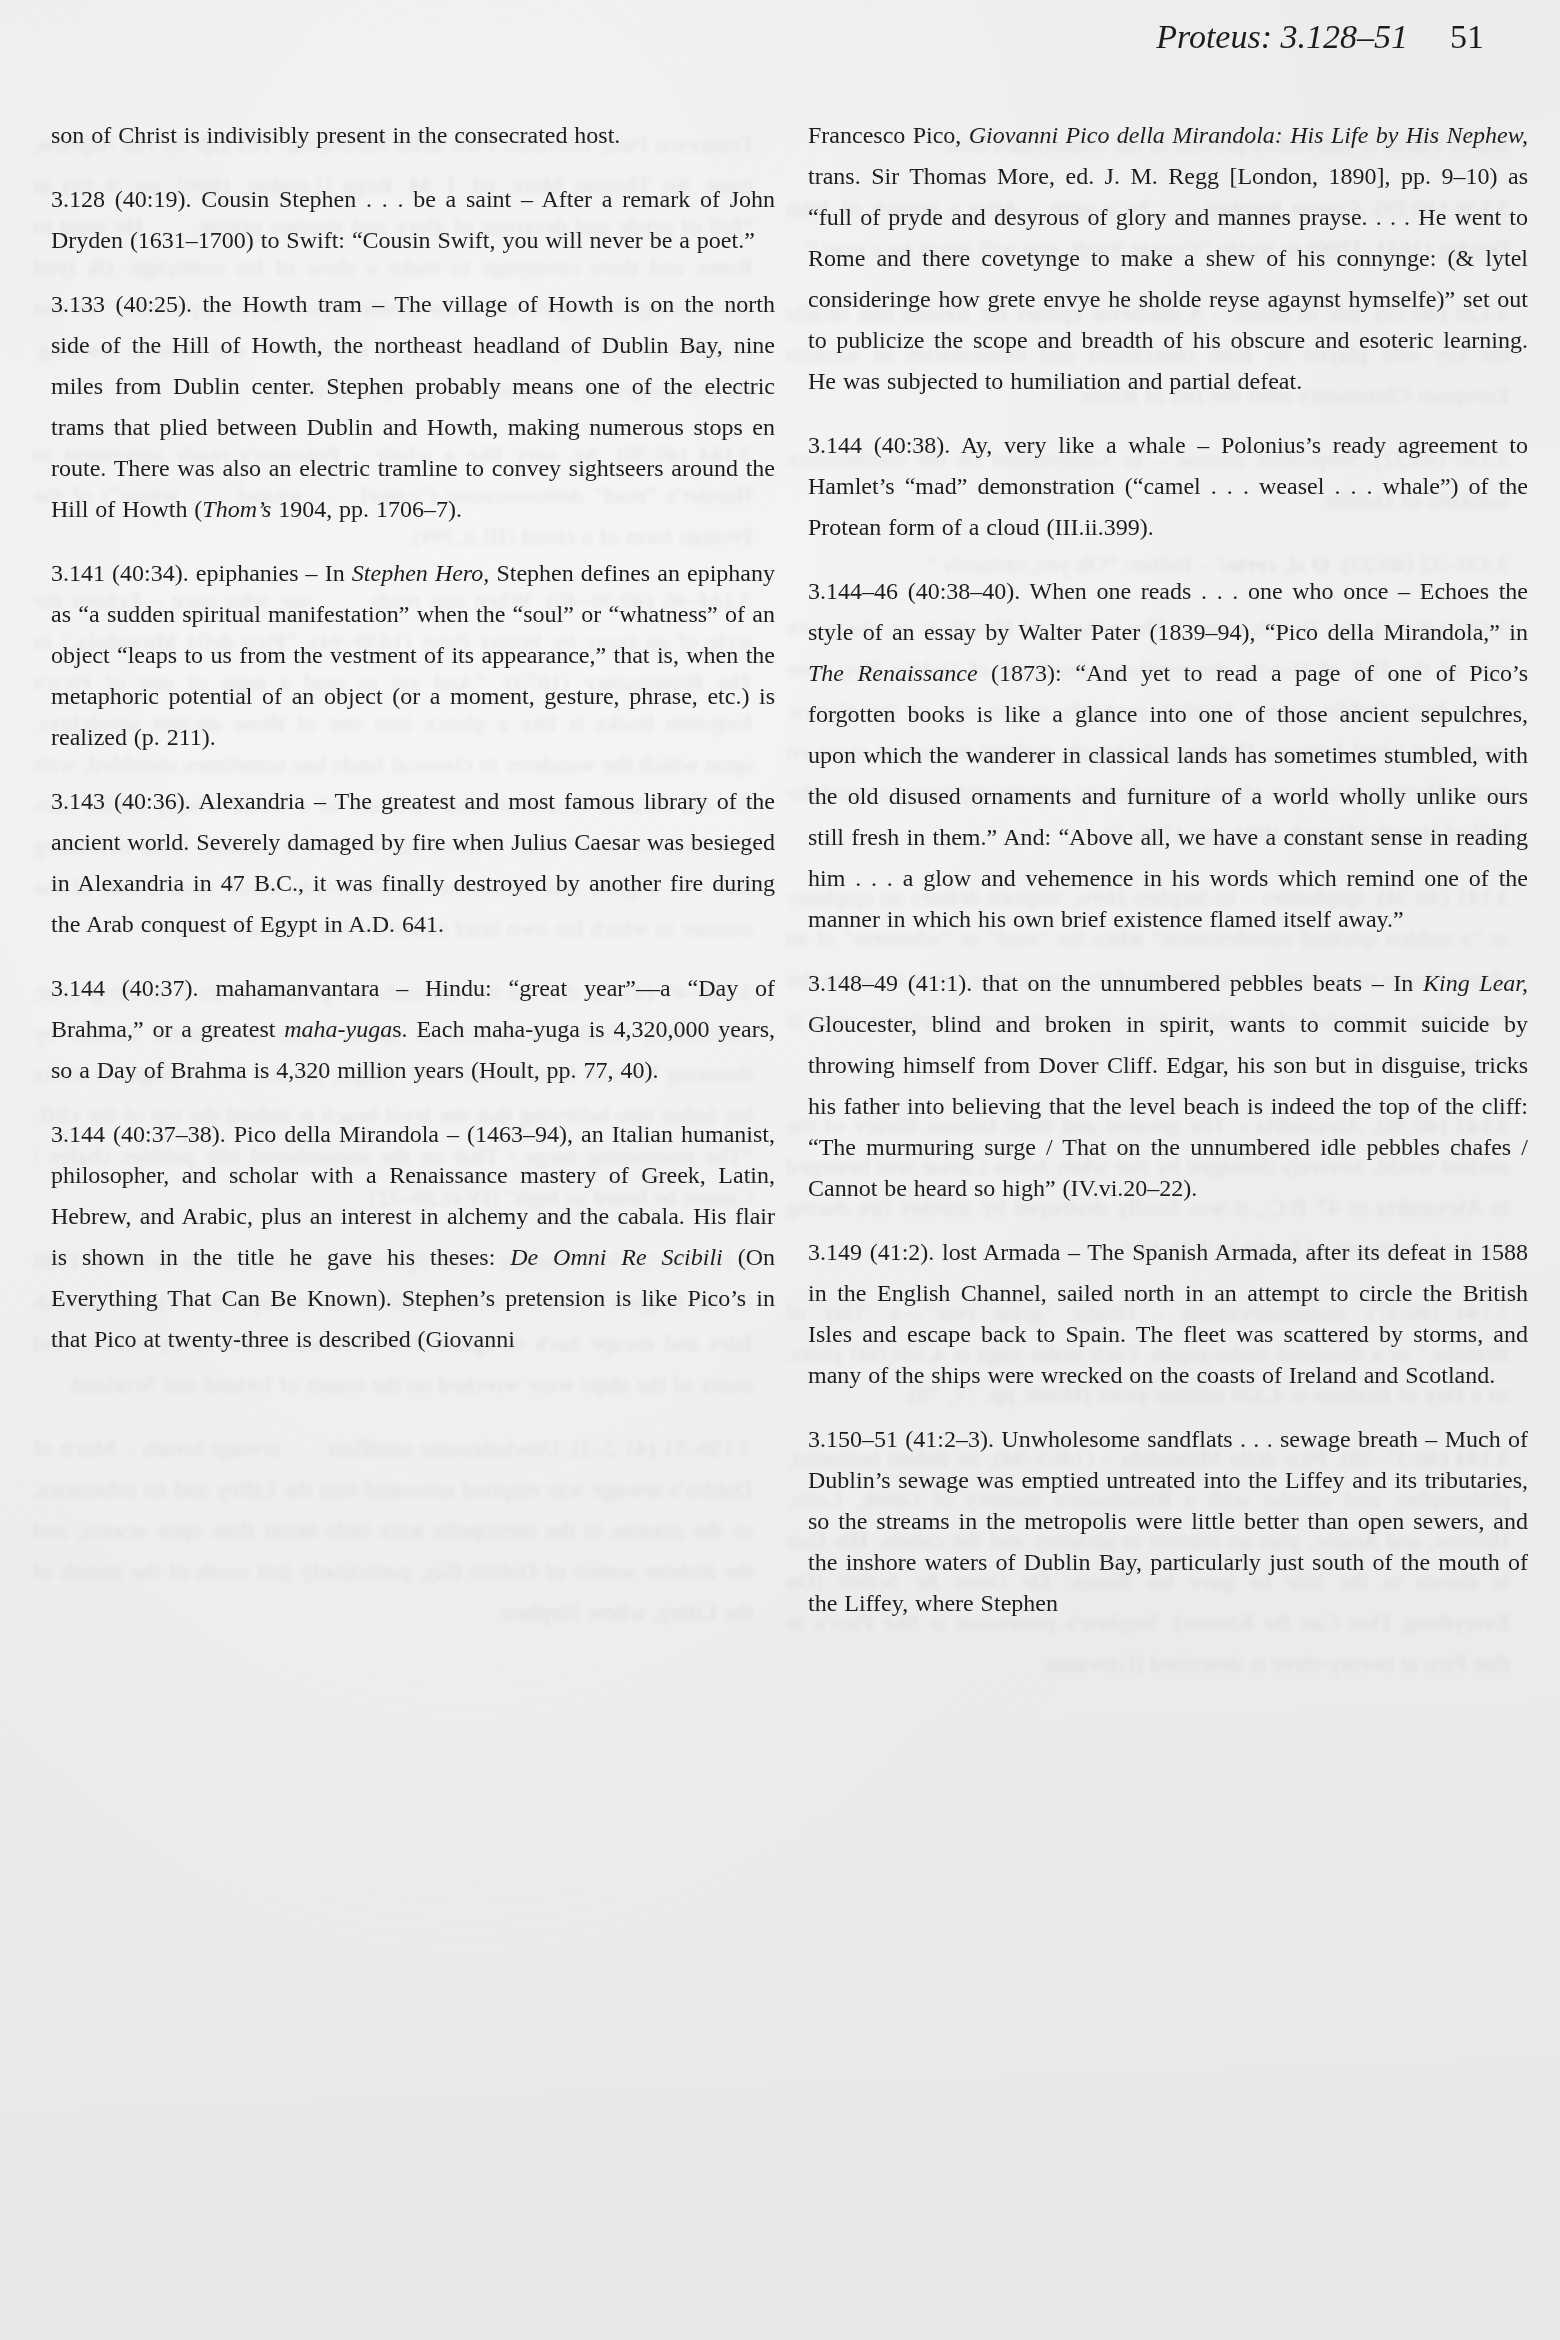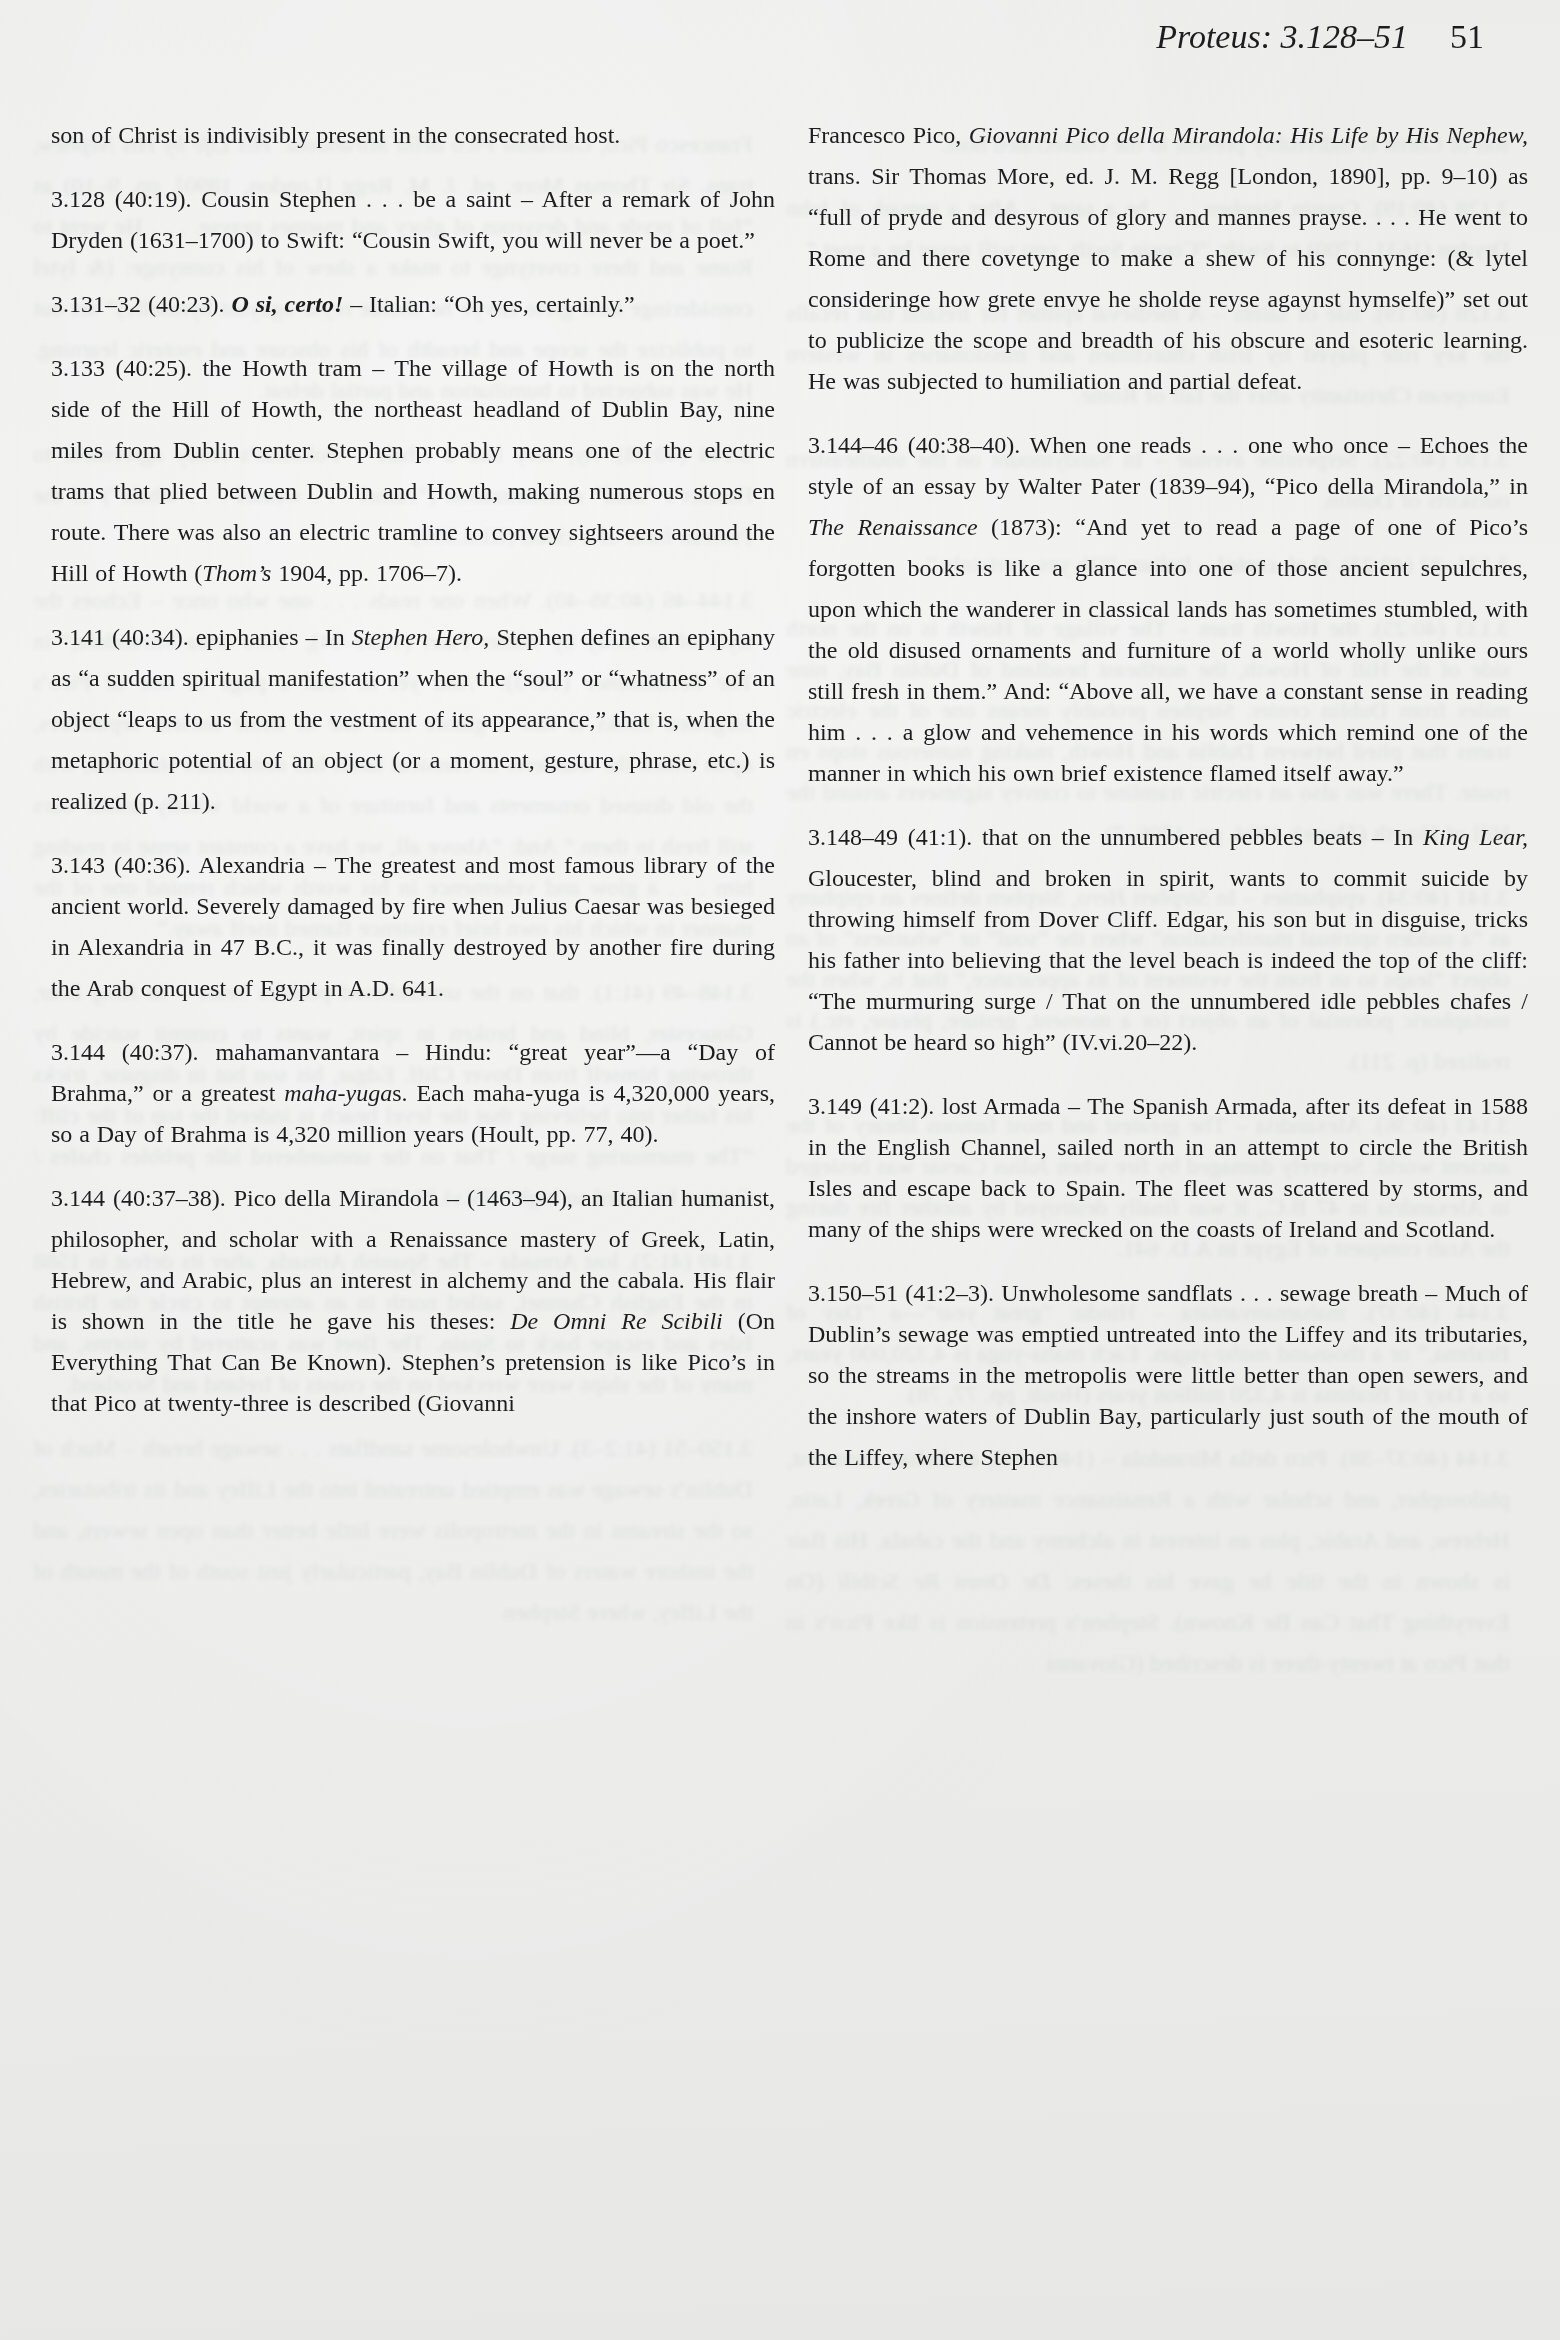--- a/index.html
+++ b/index.html
@@ -79,29 +79,29 @@
     </div>
 
   <div class="running-head">
     <span class="head-title">Proteus: 3.128–51</span><span class="head-page">51</span>
   </div>
 
   <div class="columns">
     <div class="column col-left">
         <p class="entry"><span class="seg-r">son of Christ is indivisibly present in the consecrated host.</span></p>
         <p class="entry"><span class="seg-b">3.128 (40:19). Cousin Stephen . . . be a saint – </span><span class="seg-r">After a remark of John Dryden (1631–1700) to Swift: “Cousin Swift, you will never be a poet.”</span></p>
-        <p class="entry"><span class="seg-b">3.131–32 (40:23). </span><span class="seg-bi">O si, certo!</span><span class="seg-b"> – </span><span class="seg-r">Italian: “Oh yes, certainly.”</span></p>
         <p class="entry"><span class="seg-b">3.133 (40:25). the Howth tram – </span><span class="seg-r">The village of Howth is on the north side of the Hill of Howth, the northeast headland of Dublin Bay, nine miles from Dublin center. Stephen probably means one of the electric trams that plied between Dublin and Howth, making numerous stops en route. There was also an electric tramline to convey sightseers around the Hill of Howth (</span><span class="seg-i">Thom’s</span><span class="seg-r"> 1904, pp. 1706–7).</span></p>
         <p class="entry"><span class="seg-b">3.141 (40:34). epiphanies – </span><span class="seg-r">In </span><span class="seg-i">Stephen Hero,</span><span class="seg-r"> Stephen defines an epiphany as “a sudden spiritual manifestation” when the “soul” or “whatness” of an object “leaps to us from the vestment of its appearance,” that is, when the metaphoric potential of an object (or a moment, gesture, phrase, etc.) is realized (p. 211).</span></p>
         <p class="entry"><span class="seg-b">3.143 (40:36). Alexandria – </span><span class="seg-r">The greatest and most famous library of the ancient world. Severely damaged by fire when Julius Caesar was besieged in Alexandria in 47 B.C., it was finally destroyed by another fire during the Arab conquest of Egypt in A.D. 641.</span></p>
         <p class="entry"><span class="seg-b">3.144 (40:37). mahamanvantara – </span><span class="seg-r">Hindu: “great year”—a “Day of Brahma,” or a greatest </span><span class="seg-i">maha-yuga</span><span class="seg-r">s. Each maha-yuga is 4,320,000 years, so a Day of Brahma is 4,320 million years (Hoult, pp. 77, 40).</span></p>
         <p class="entry"><span class="seg-b">3.144 (40:37–38). Pico della Mirandola – </span><span class="seg-r">(1463–94), an Italian humanist, philosopher, and scholar with a Renaissance mastery of Greek, Latin, Hebrew, and Arabic, plus an interest in alchemy and the cabala. His flair is shown in the title he gave his theses: </span><span class="seg-i">De Omni Re Scibili</span><span class="seg-r"> (On Everything That Can Be Known). Stephen’s pretension is like Pico’s in that Pico at twenty-three is described (Giovanni</span></p>
       </div>
     <div class="column col-right">
         <p class="entry"><span class="seg-r">Francesco Pico, </span><span class="seg-i">Giovanni Pico della Mirandola: His Life by His Nephew,</span><span class="seg-r"> trans. Sir Thomas More, ed. J. M. Regg [London, 1890], pp. 9–10) as “full of pryde and desyrous of glory and mannes prayse. . . . He went to Rome and there covetynge to make a shew of his connynge: (&amp; lytel consideringe how grete envye he sholde reyse agaynst hymselfe)” set out to publicize the scope and breadth of his obscure and esoteric learning. He was subjected to humiliation and partial defeat.</span></p>
+        <p class="entry"><span class="seg-b">3.144 (40:38). Ay, very like a whale – </span><span class="seg-r">Polonius’s ready agreement to Hamlet’s “mad” demonstration (“camel . . . weasel . . . whale”) of the Protean form of a cloud (III.ii.399).</span></p>
         <p class="entry"><span class="seg-b">3.144–46 (40:38–40). When one reads . . . one who once – </span><span class="seg-r">Echoes the style of an essay by Walter Pater (1839–94), “Pico della Mirandola,” in </span><span class="seg-i">The Renaissance</span><span class="seg-r"> (1873): “And yet to read a page of one of Pico’s forgotten books is like a glance into one of those ancient sepulchres, upon which the wanderer in classical lands has sometimes stumbled, with the old disused ornaments and furniture of a world wholly unlike ours still fresh in them.” And: “Above all, we have a constant sense in reading him . . . a glow and vehemence in his words which remind one of the manner in which his own brief existence flamed itself away.”</span></p>
         <p class="entry"><span class="seg-b">3.148–49 (41:1). that on the unnumbered pebbles beats – </span><span class="seg-r">In </span><span class="seg-i">King Lear,</span><span class="seg-r"> Gloucester, blind and broken in spirit, wants to commit suicide by throwing himself from Dover Cliff. Edgar, his son but in disguise, tricks his father into believing that the level beach is indeed the top of the cliff: “The murmuring surge / That on the unnumbered idle pebbles chafes / Cannot be heard so high” (IV.vi.20–22).</span></p>
         <p class="entry"><span class="seg-b">3.149 (41:2). lost Armada – </span><span class="seg-r">The Spanish Armada, after its defeat in 1588 in the English Channel, sailed north in an attempt to circle the British Isles and escape back to Spain. The fleet was scattered by storms, and many of the ships were wrecked on the coasts of Ireland and Scotland.</span></p>
         <p class="entry"><span class="seg-b">3.150–51 (41:2–3). Unwholesome sandflats . . . sewage breath – </span><span class="seg-r">Much of Dublin’s sewage was emptied untreated into the Liffey and its tributaries, so the streams in the metropolis were little better than open sewers, and the inshore waters of Dublin Bay, particularly just south of the mouth of the Liffey, where Stephen</span></p>
       </div>
   </div>
 
 </div>
 
 

